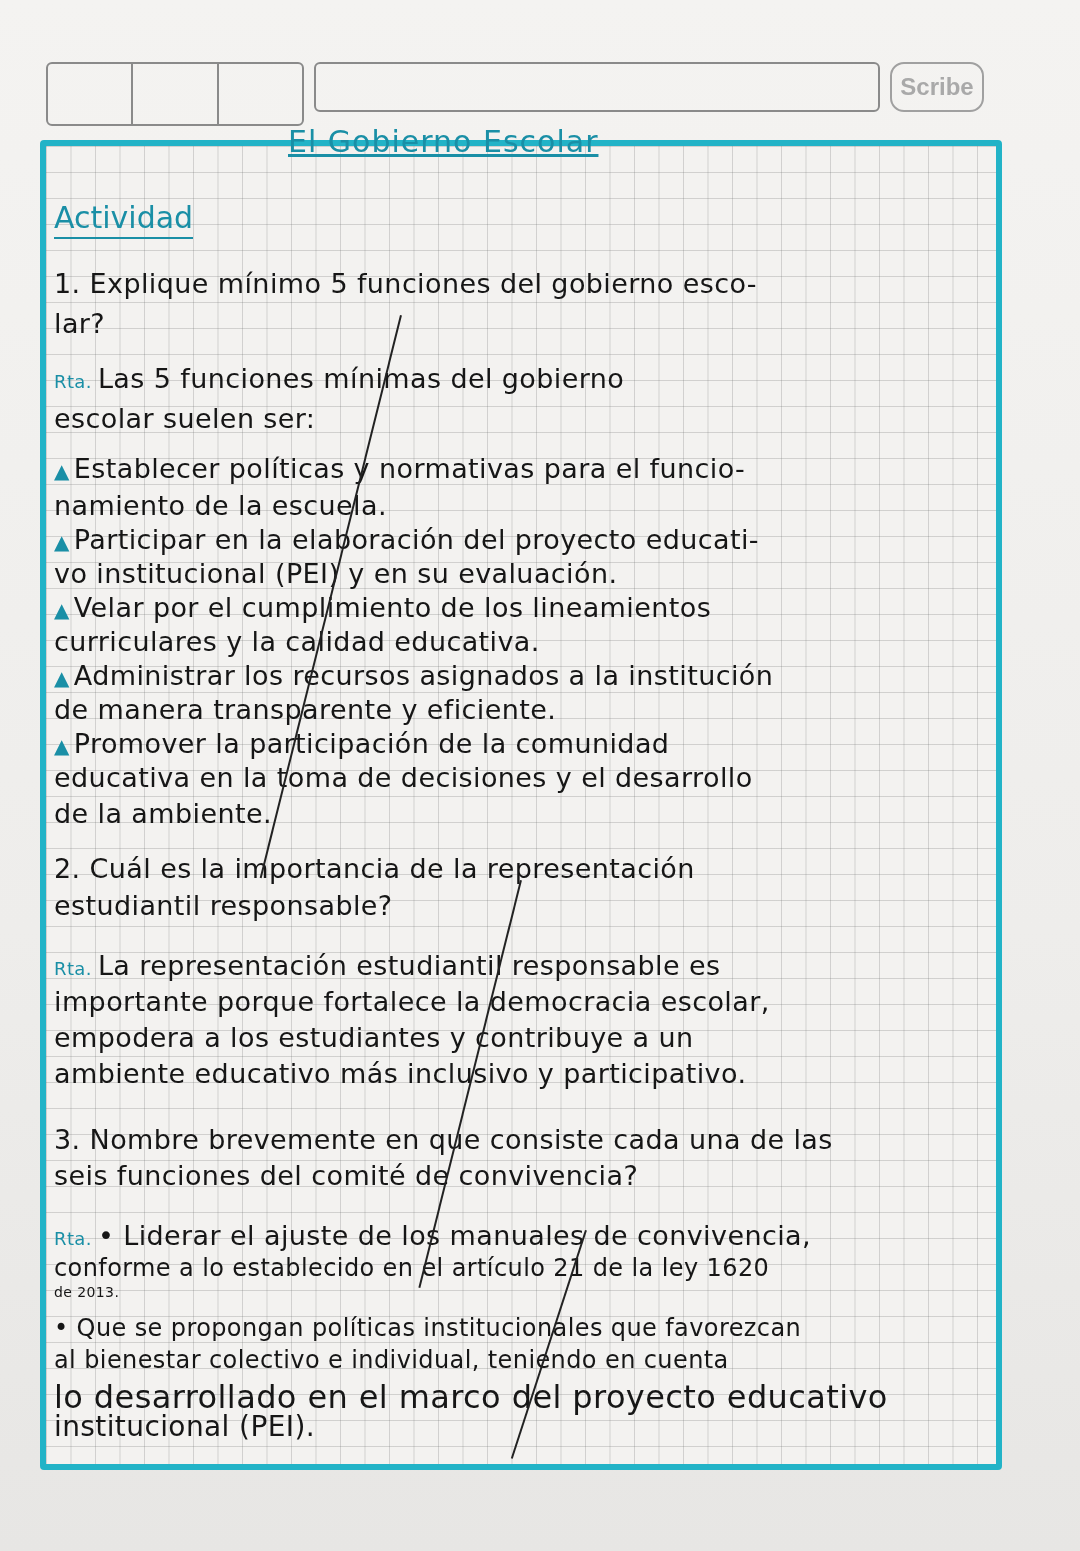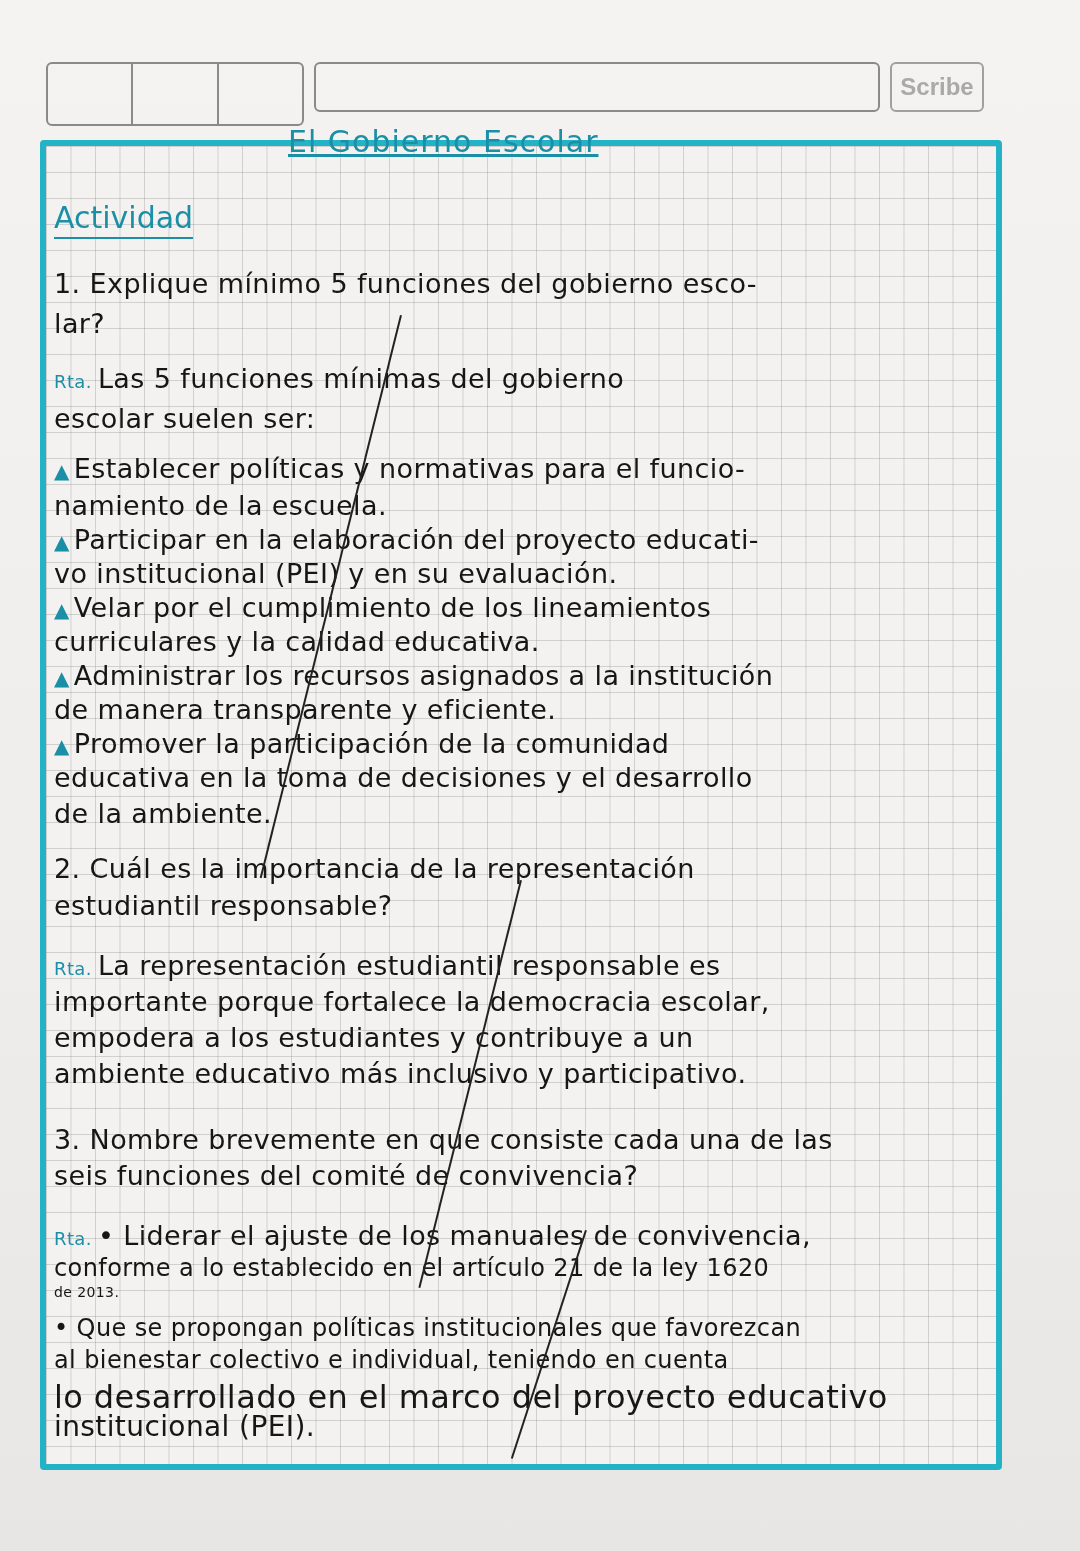--- a/index.html
+++ b/index.html
@@ -19,21 +19,21 @@
     border:2px solid #8a8a8a; border-radius:6px; display:flex;
   }
   .hbox-group .cell { flex:1; border-right:2px solid #8a8a8a; }
   .hbox-group .cell:last-child { border-right:none; }
   .hbox-wide {
     position:absolute; left:268px; top:0; width:562px; height:46px;
     border:2px solid #8a8a8a; border-radius:6px;
   }
   .brand {
     position:absolute; left:844px; top:0; width:90px; height:46px;
-    border:2px solid #a0a0a0; border-radius:6px;
+    border:2px solid #a0a0a0; border-radius:14px;
     color:#a9a9a9; font-family:"Liberation Sans", sans-serif; font-weight:bold;
     font-size:24px; display:flex; align-items:center; justify-content:center;
   }
   .frame {
     position:absolute; left:40px; top:140px; width:950px; height:1318px;
     border:6px solid #22b3c7; border-radius:4px;
     background-color:#f3f2f0;
     background-image:
       linear-gradient(to right, rgba(120,120,120,0.28) 1px, transparent 1px),
       linear-gradient(to bottom, rgba(120,120,120,0.28) 1px, transparent 1px);

